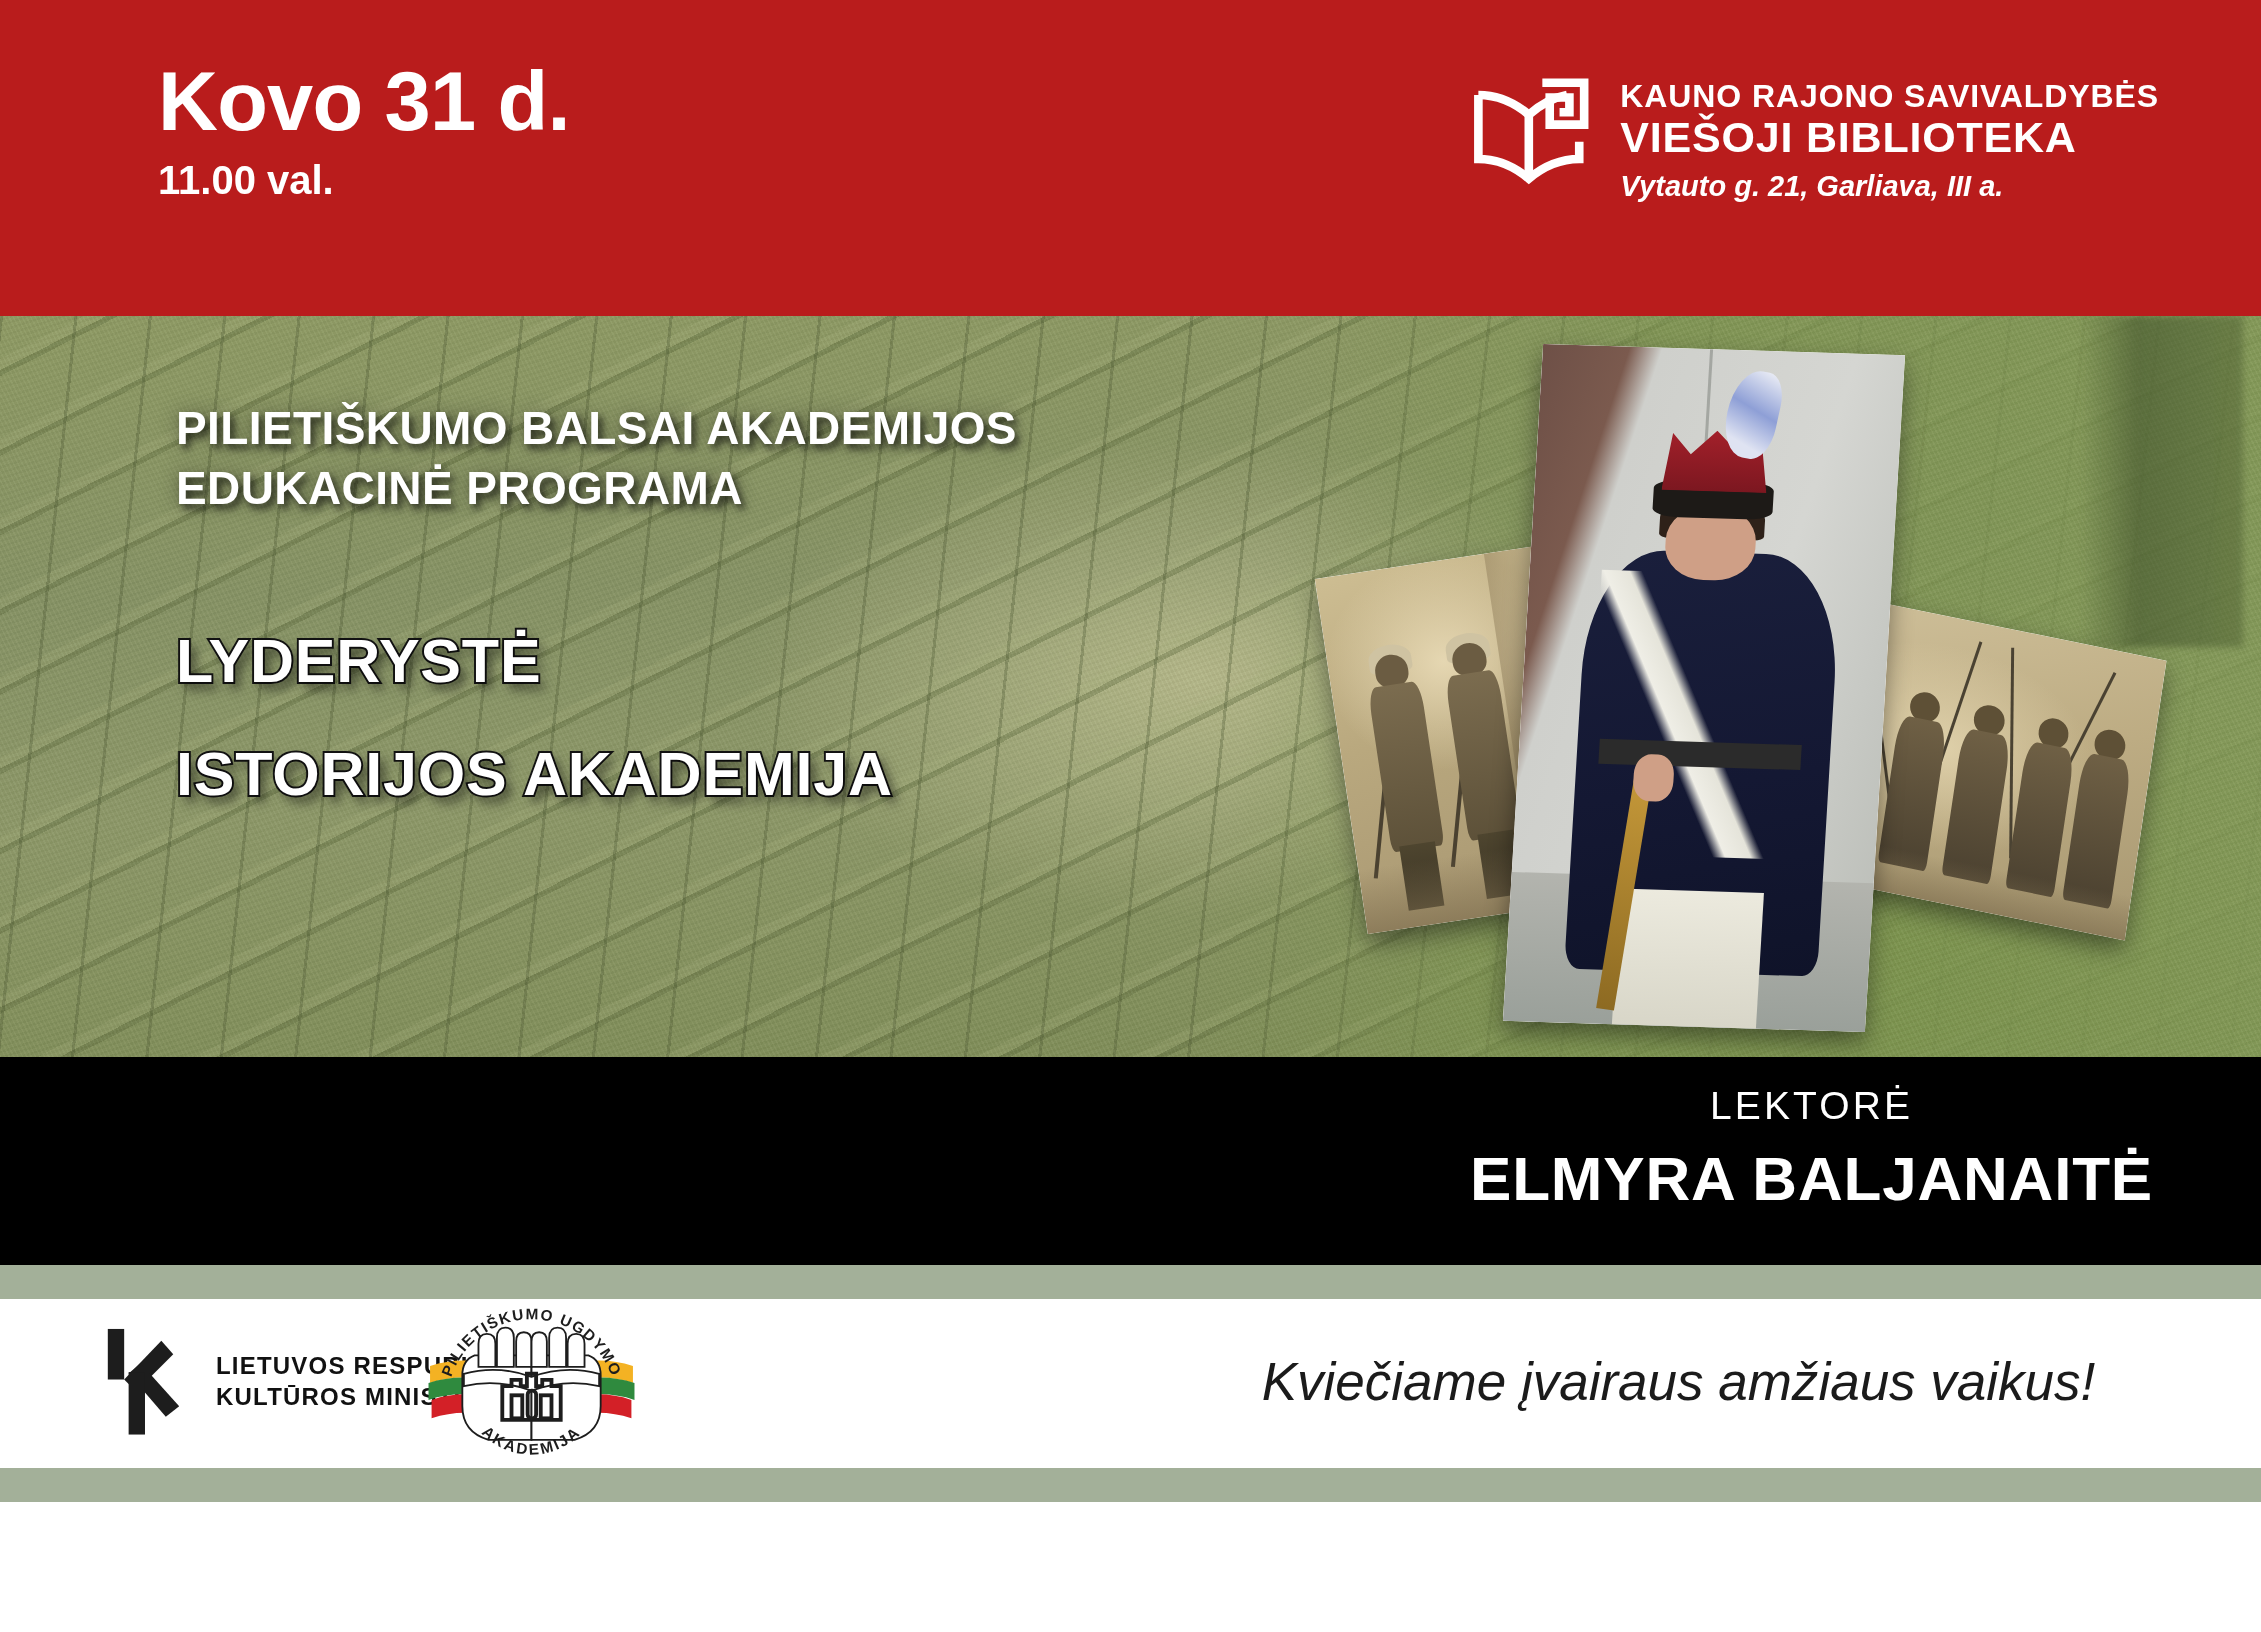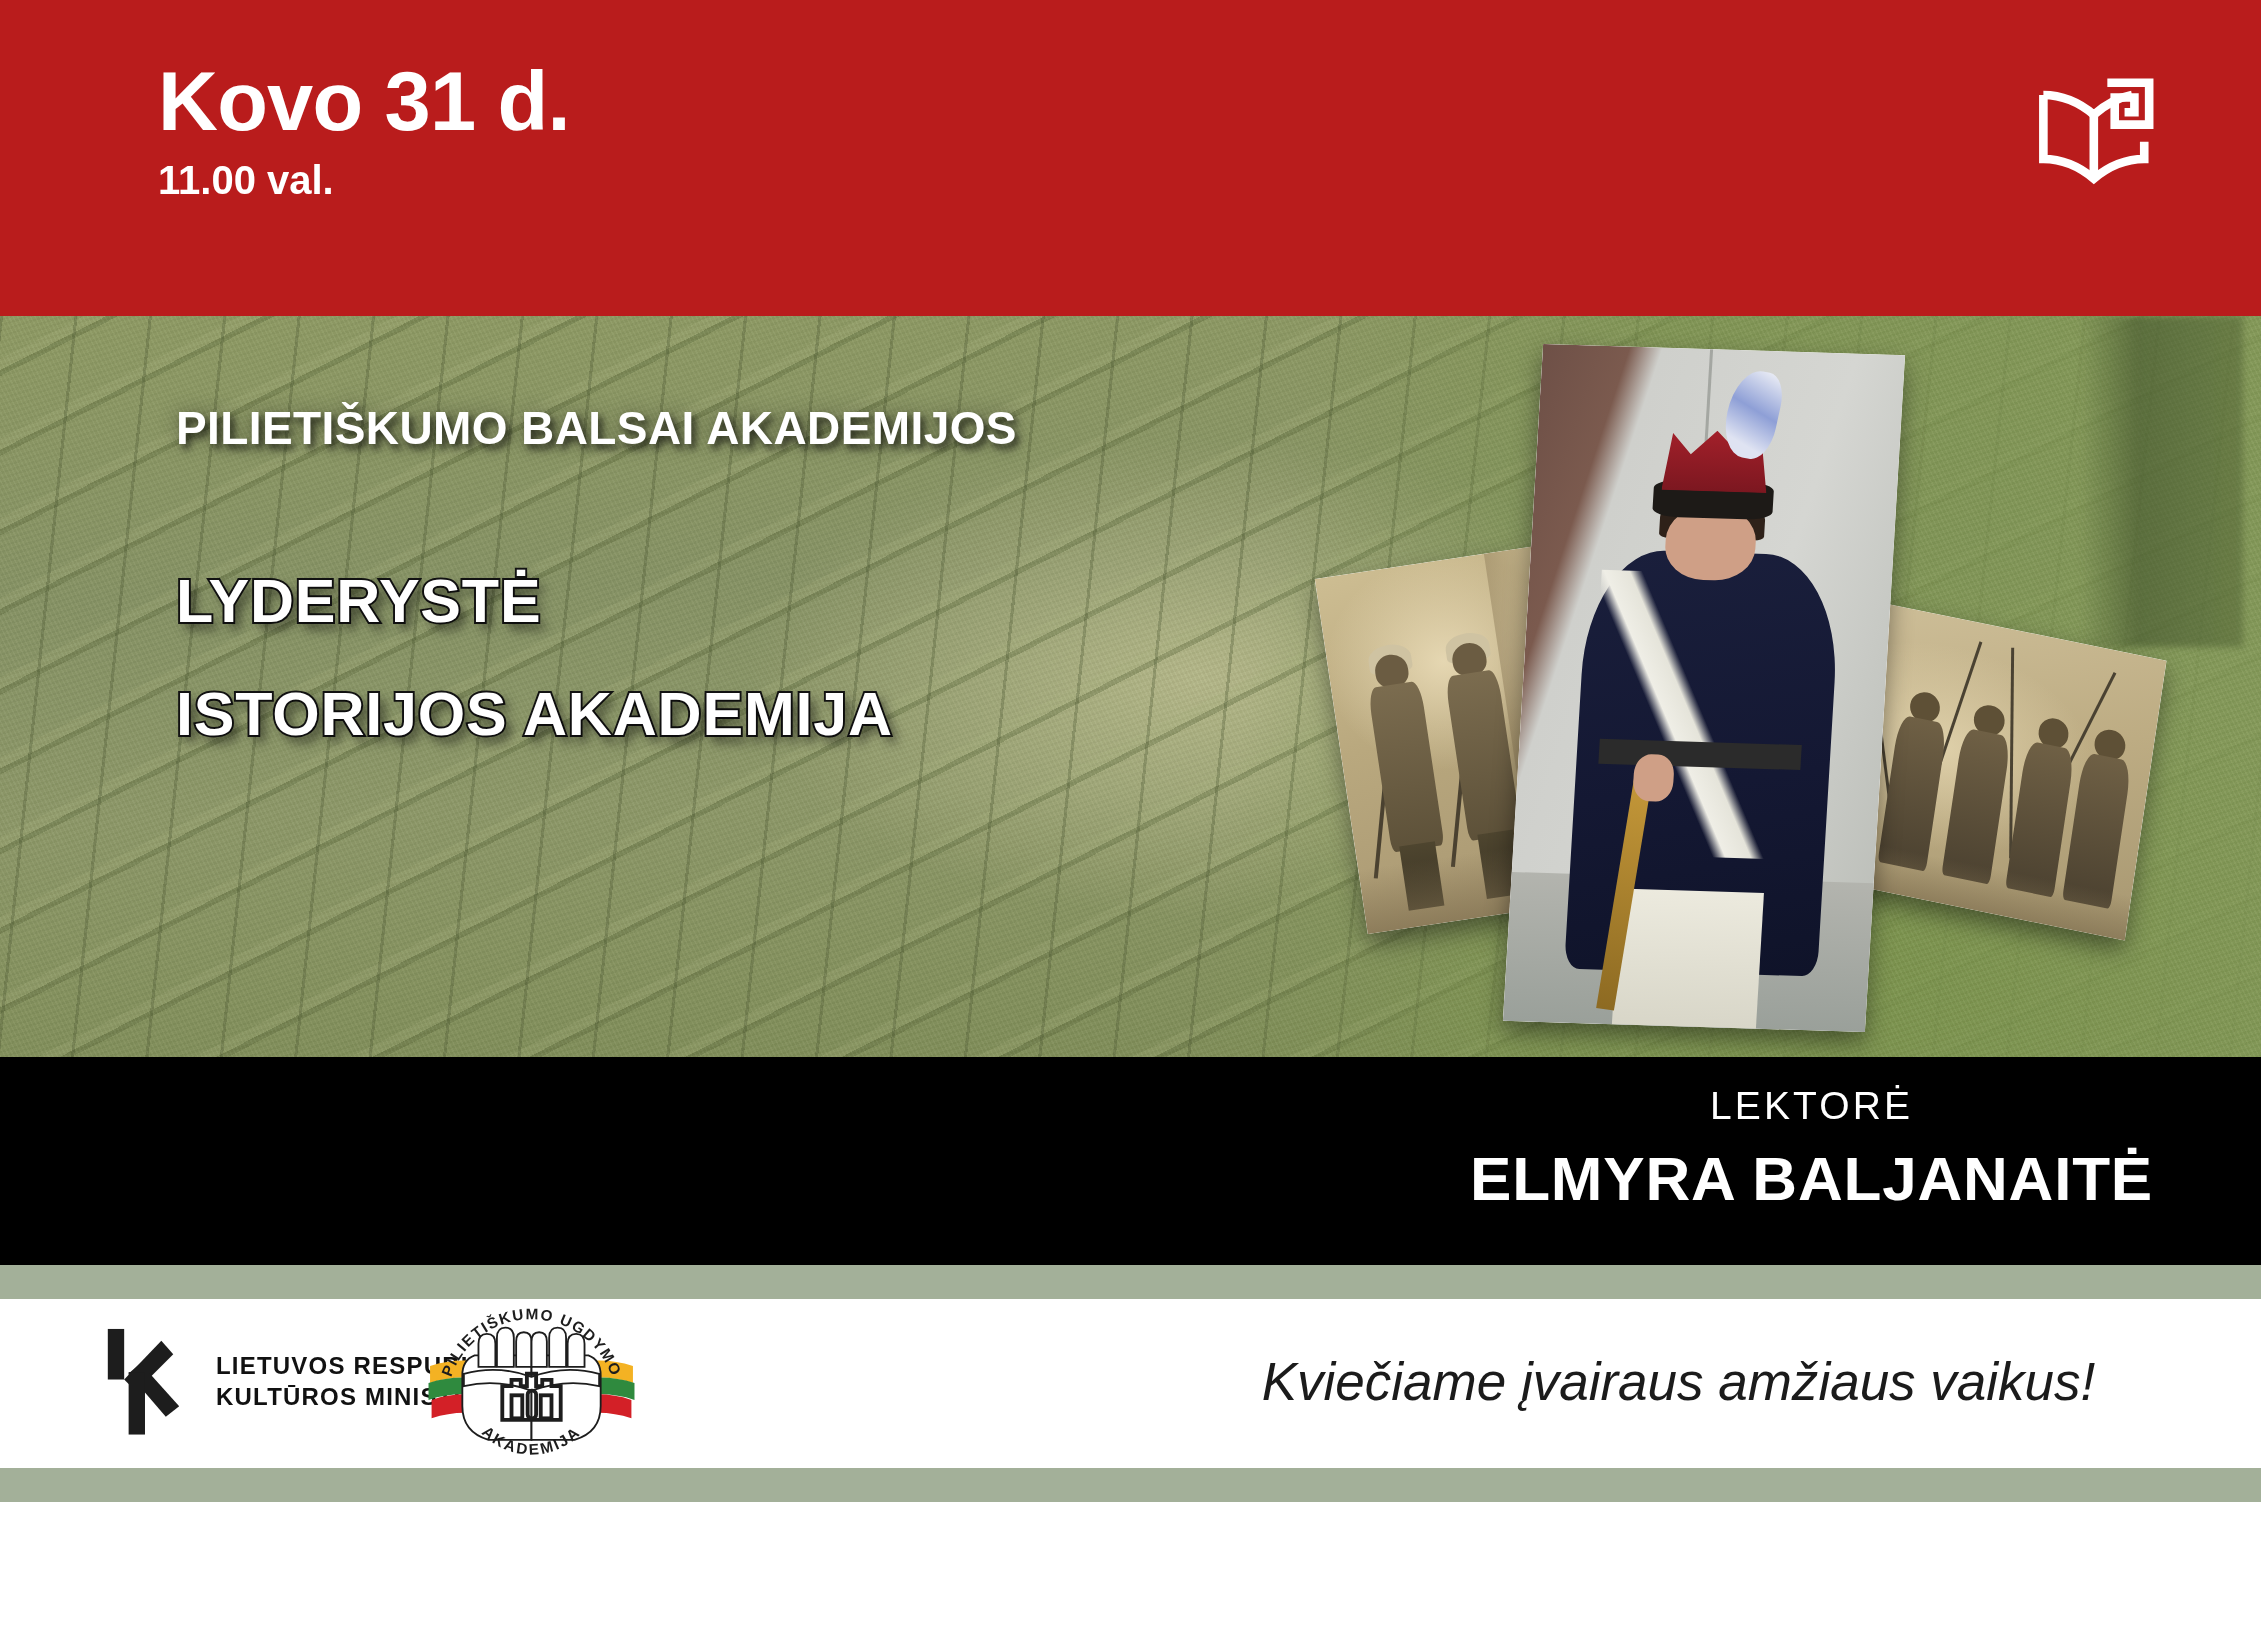--- a/index.html
+++ b/index.html
@@ -260,29 +260,35 @@
       <div class="lib-mark">
         <svg viewBox="0 0 100 100" width="123" height="123" aria-hidden="true">
           <g fill="none" stroke="#ffffff" stroke-width="7">
             <path d="M6 22 L6 74 Q28 74 47 90 Q66 74 88 74 L88 60"></path>
             <path d="M6 22 Q28 22 47 38 Q62 25 78 22"></path>
             <path d="M47 38 L47 90"></path>
             <path d="M58 12 L92 12 L92 46 L64 46 L64 24 L80 24 L80 36 L72 36"></path>
           </g>
         </svg>
       </div>
+      <div class="lib-text">
+        <div class="lib-l1">KAUNO RAJONO SAVIVALDYBĖS</div>
+        <div class="lib-l2">VIEŠOJI BIBLIOTEKA</div>
+        <div class="lib-l3">Vytauto g. 21, Garliava, III a.</div>
+      </div>
     </div>
   </div>
 
   <div class="hero">
     <div class="hero-noise"></div>
     <div class="hero-trunk"></div>
 
     <div class="hero-text">
       <div class="kicker">PILIETIŠKUMO BALSAI AKADEMIJOS</div>
+      <div class="kicker">EDUKACINĖ PROGRAMA</div>
       <div class="maintitle">
         <div class="ml">LYDERYSTĖ</div>
         <div class="ml">ISTORIJOS AKADEMIJA</div>
       </div>
     </div>
 
     <div class="collage">
 
       <div class="ph ph-soldiers">
         <div class="inner">

